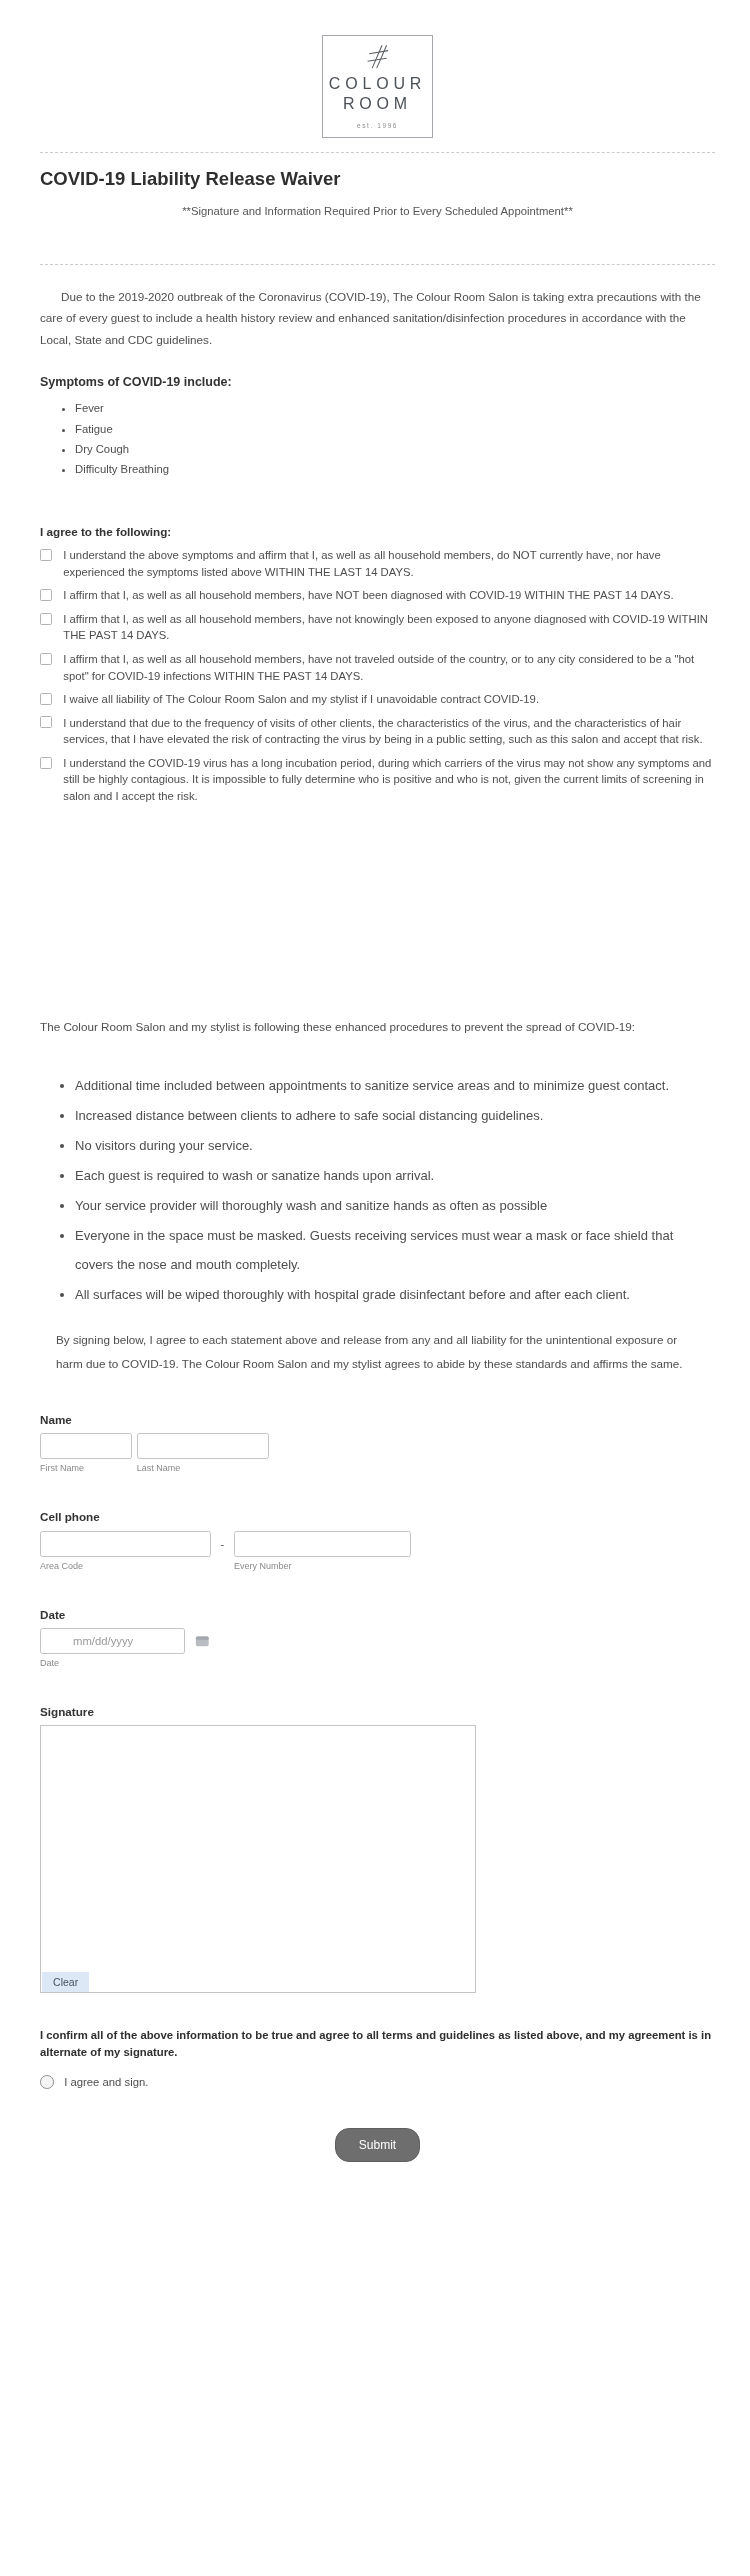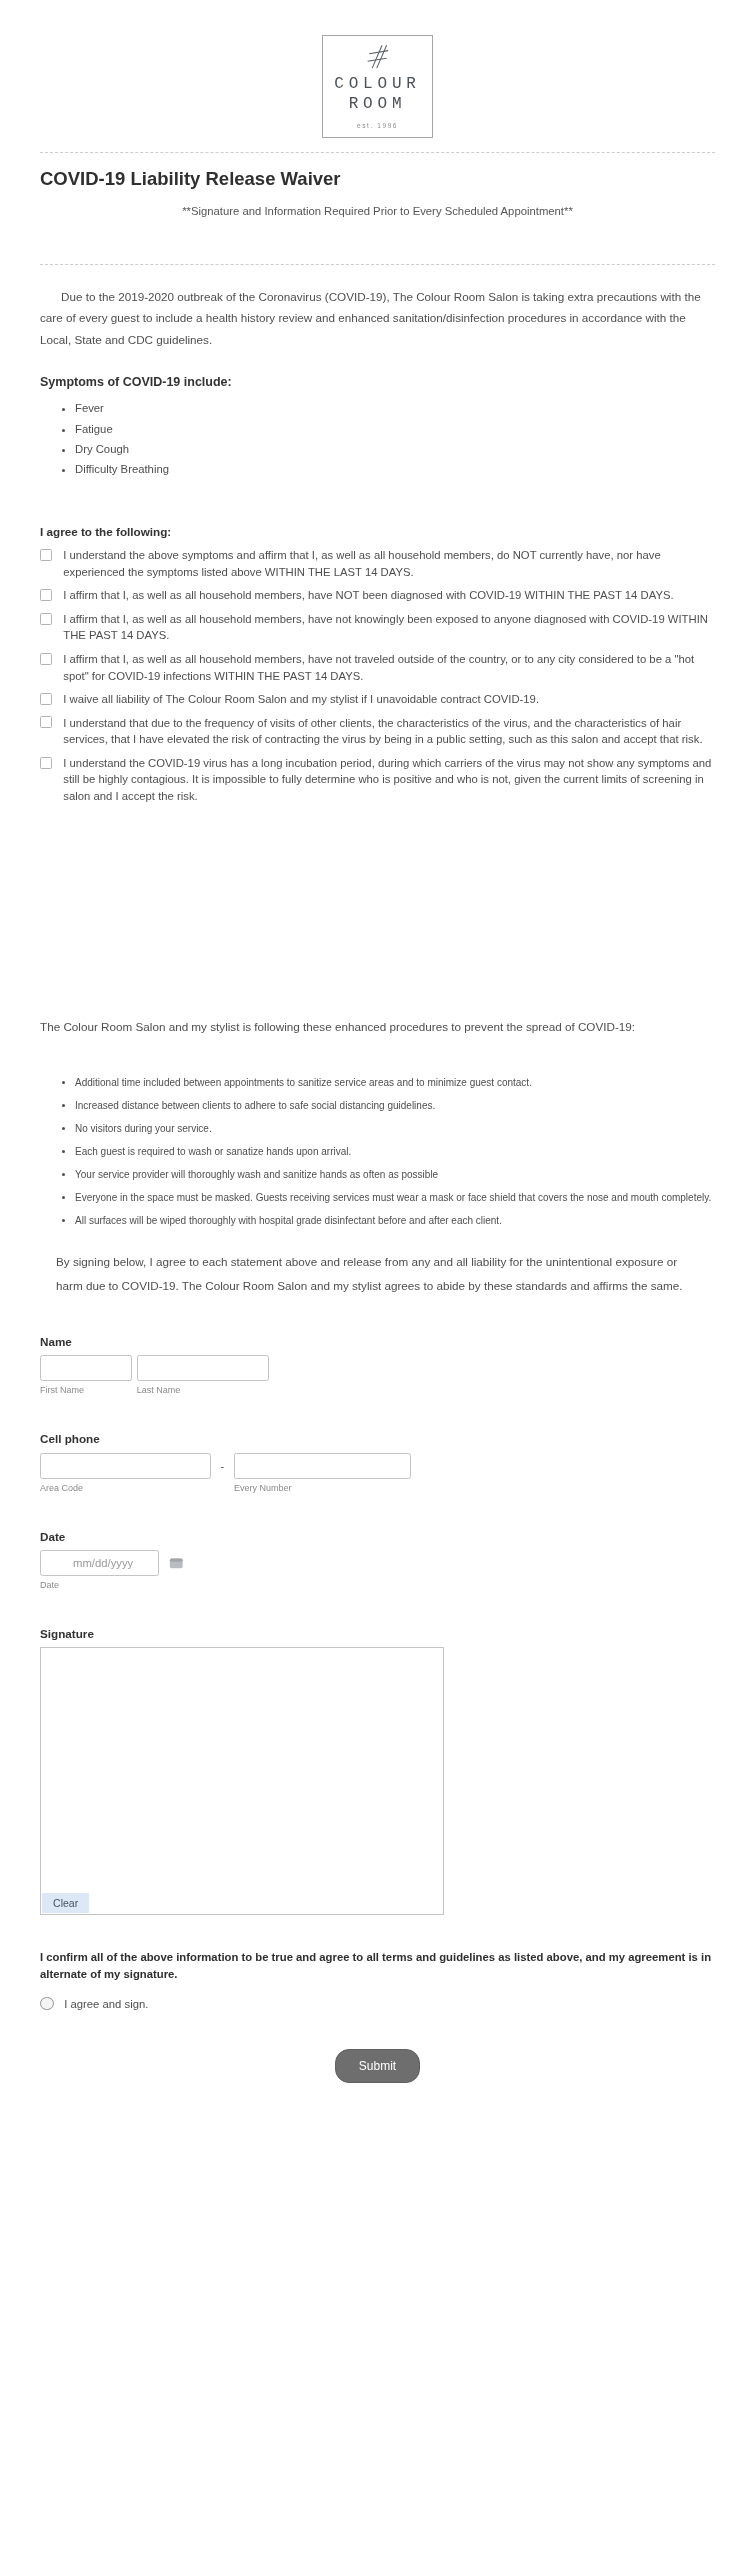--- a/index.html
+++ b/index.html
@@ -18,21 +18,21 @@
   
   .logo-wrap { text-align: center; margin-bottom: 14.5px; }
   .logo-box {
     display: inline-block;
     border: 0.8px solid #a3a7ab;
     width: 111px;
     padding: 6.5px 4.8px 8px;
   }
   .logo-mark { display: block; margin: 0 auto 1.6px; }
   .logo-name {
-    font-family: Liberation Mono, monospace;
+    font-family: Liberation Sans, sans-serif;
     font-size: 16px;
     letter-spacing: 4.8px;
     color: #4c5157;
     line-height: 1.25;
   }
   .logo-est {
     font-size: 6.5px;
     letter-spacing: 1.6px;
     color: #8a8d90;
     margin-top: 7.3px;
@@ -106,21 +106,21 @@
   .big-spacer { height: 203px; }
 
   .proc-intro {
     font-size: 11.7px;
     line-height: 2.2;
     margin: 0 0 31px;
   }
   .proc-list {
     margin: 0 0 18px;
     padding-left: 35px;
-    font-size: 10px;
+    font-size: 13px;
     line-height: 2.3;
   }
 
   .closing {
     font-size: 11.7px;
     line-height: 2.05;
     margin: 16px;
   }
 
   
@@ -153,25 +153,25 @@
   .last-name { width: 132px; }
   .area-code { width: 171px; }
   .phone-number { width: 177px; }
   .phone-sep {
     font-size: 11.3px;
     color: #555;
     line-height: 26px;
     padding: 0 4.8px;
   }
   .date-row { display: flex; align-items: center; gap: 9.7px; }
-  .date-input { width: 119px; padding-left: 32px; }
+  .date-input { width: 145px; padding-left: 32px; }
   .calendar-icon { display: inline-block; cursor: pointer; line-height: 0; }
 
   .sig-pad {
-    width: 404px;
+    width: 436px;
     height: 268px;
     border: 0.8px solid #c4c4c4;
     background: #fff;
     position: relative;
   }
   .clear-btn {
     position: absolute;
     left: 0.8px;
     bottom: 0.8px;
     background: #dde8f6;

